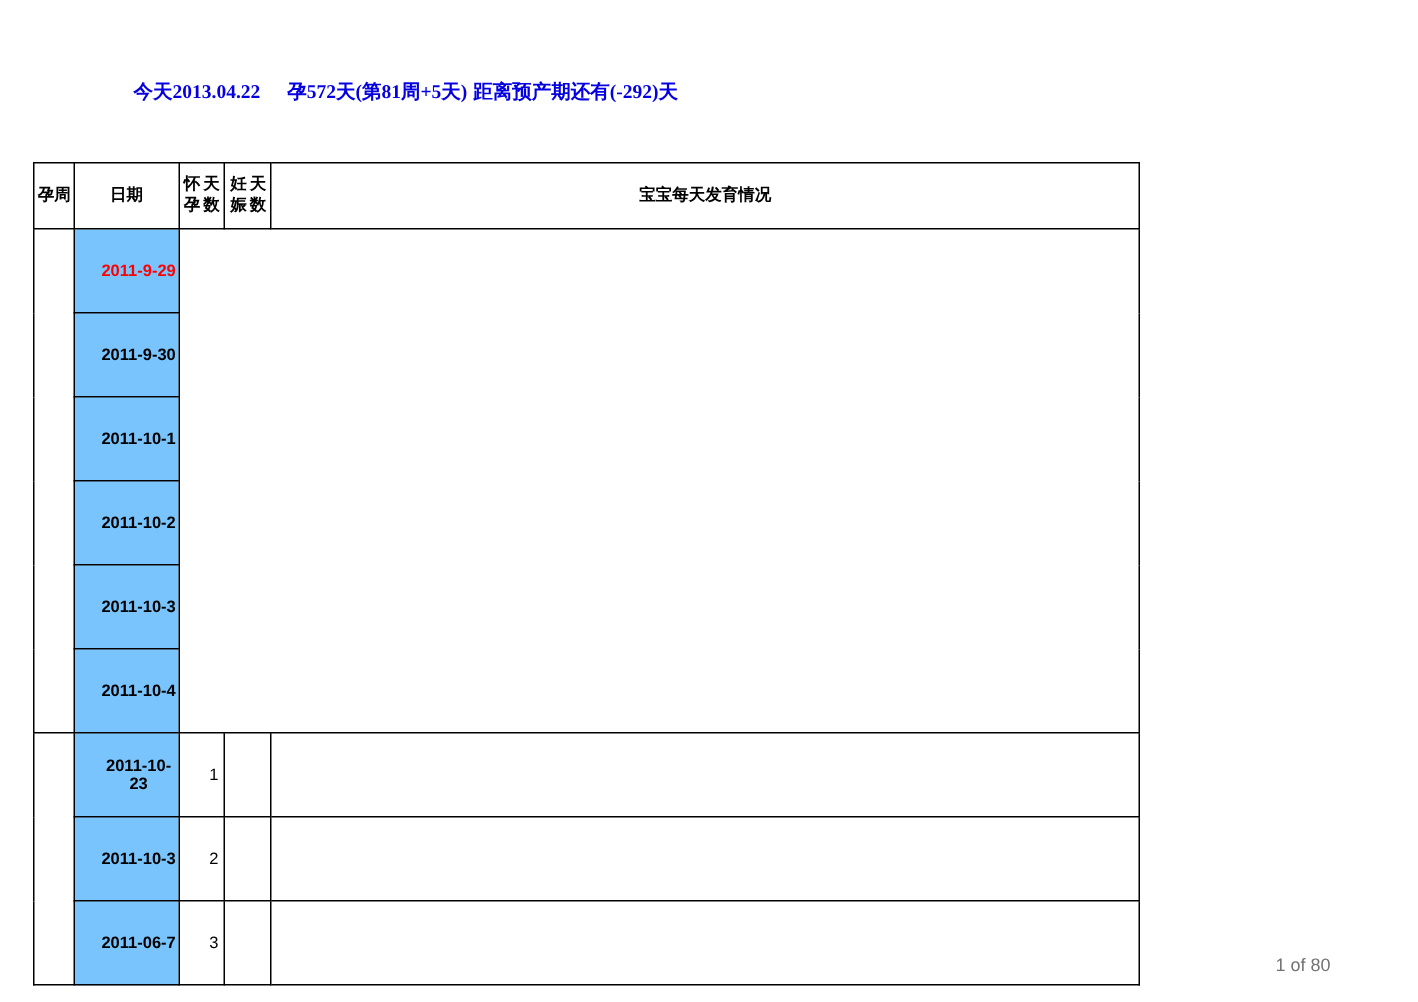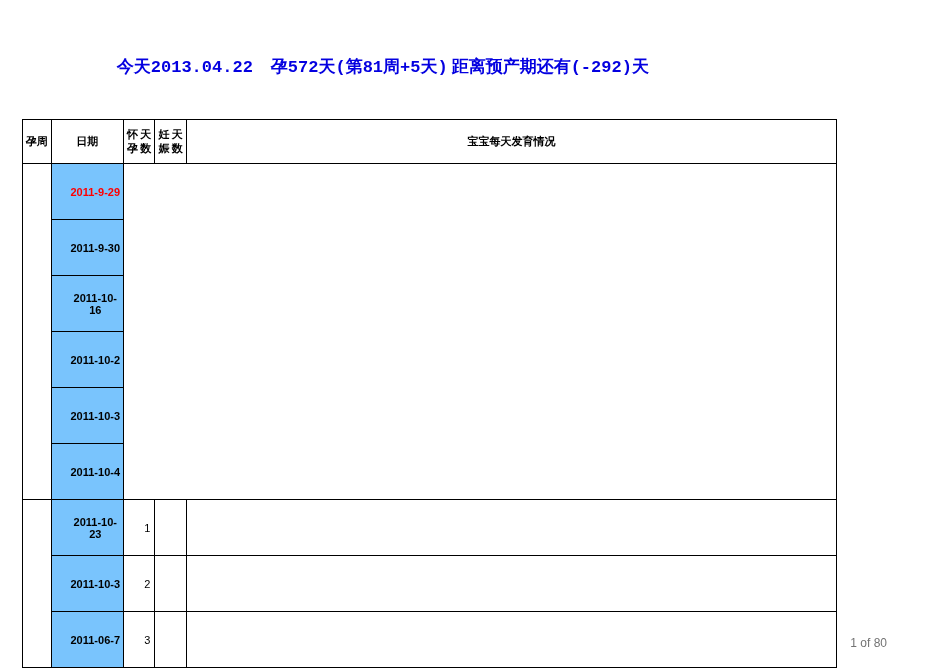--- a/index.html
+++ b/index.html
@@ -10,37 +10,37 @@
       font-family: "SimSun", "宋体", Arial, sans-serif;
       font-size: 12px;
       color: #000;
       position: relative;
       overflow: hidden;
     }
     .page {
       padding: 36px 22px 0 22px;
     }
     .title-line {
-      font-family: Liberation Mono, monospace;
-      font-size: 17px;
+      font-family: Liberation Serif, serif;
+      font-size: 13px;
       font-weight: bold;
       color: #0400e0;
       padding-left: 54px;
       white-space: pre;
     }
     .title-part1 { color: #0400e0; }
     .title-part2 { color: #0400e0; margin-left: 18px; }
     .title-part3 { color: #0400e0; margin-left: 4px; }
 
     .table-wrap {
       margin-top: 22px;
     }
     table {
       border-collapse: collapse;
-      width: 815px;
+      width: 738px;
     }
     th, td {
       border: 1px solid #000;
       text-align: center;
       vertical-align: middle;
       font-family: "SimSun", "宋体", Arial, sans-serif;
     }
     th {
       background: #ffffff;
       font-size: 11px;
@@ -139,21 +139,21 @@
 
       <tr>
             <td class="week-cell" rowspan="6"></td>
             <td class="date-cell highlight">2011-9-29</td>
             <td colspan="3" rowspan="6" class="desc-cell"></td>
           </tr>
           <tr>
             <td class="date-cell">2011-9-30</td>
           </tr>
           <tr>
-            <td class="date-cell">2011-10-16</td>
+            <td class="date-cell">2011-10-1</td>
           </tr>
           <tr>
             <td class="date-cell">2011-10-2</td>
           </tr>
           <tr>
             <td class="date-cell">2011-10-3</td>
           </tr>
           <tr>
             <td class="date-cell">2011-10-4</td>
           </tr>

